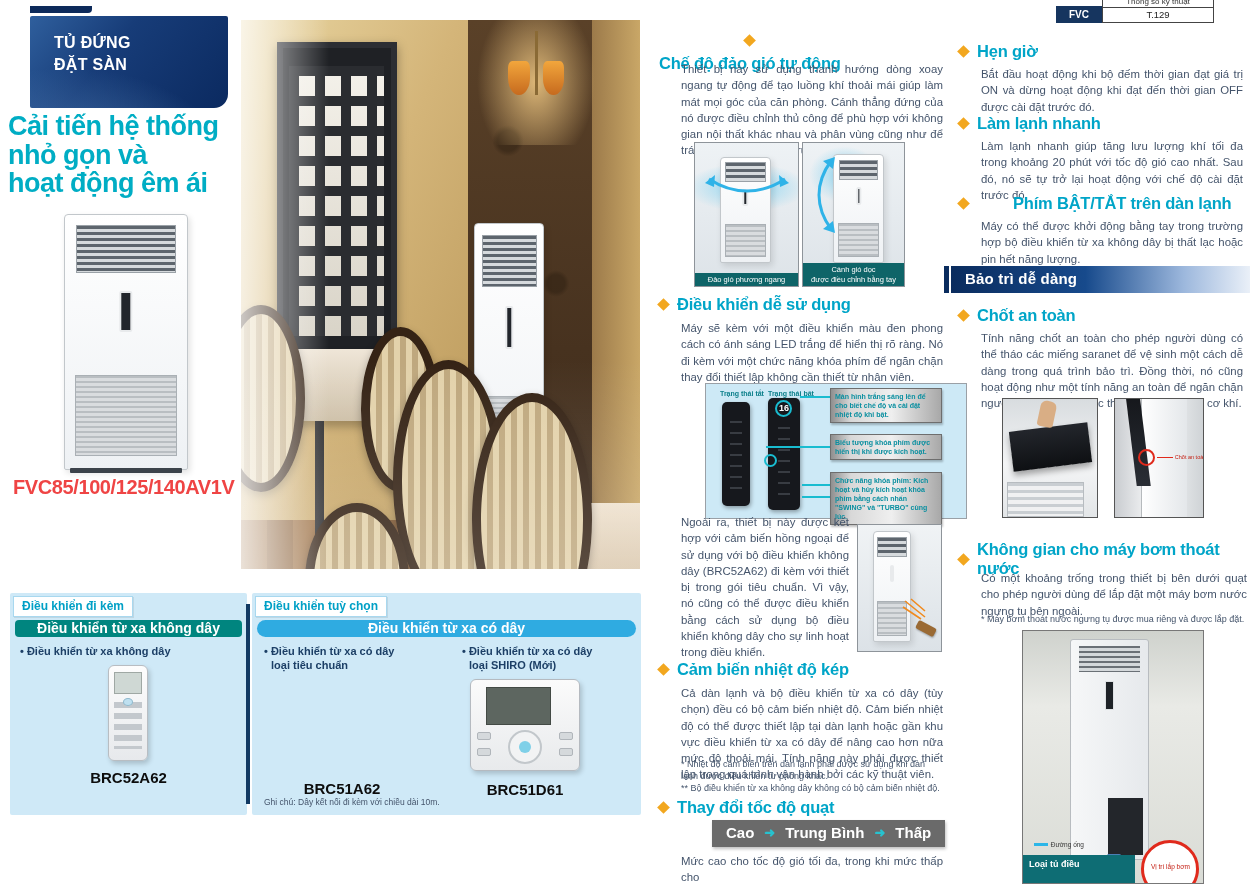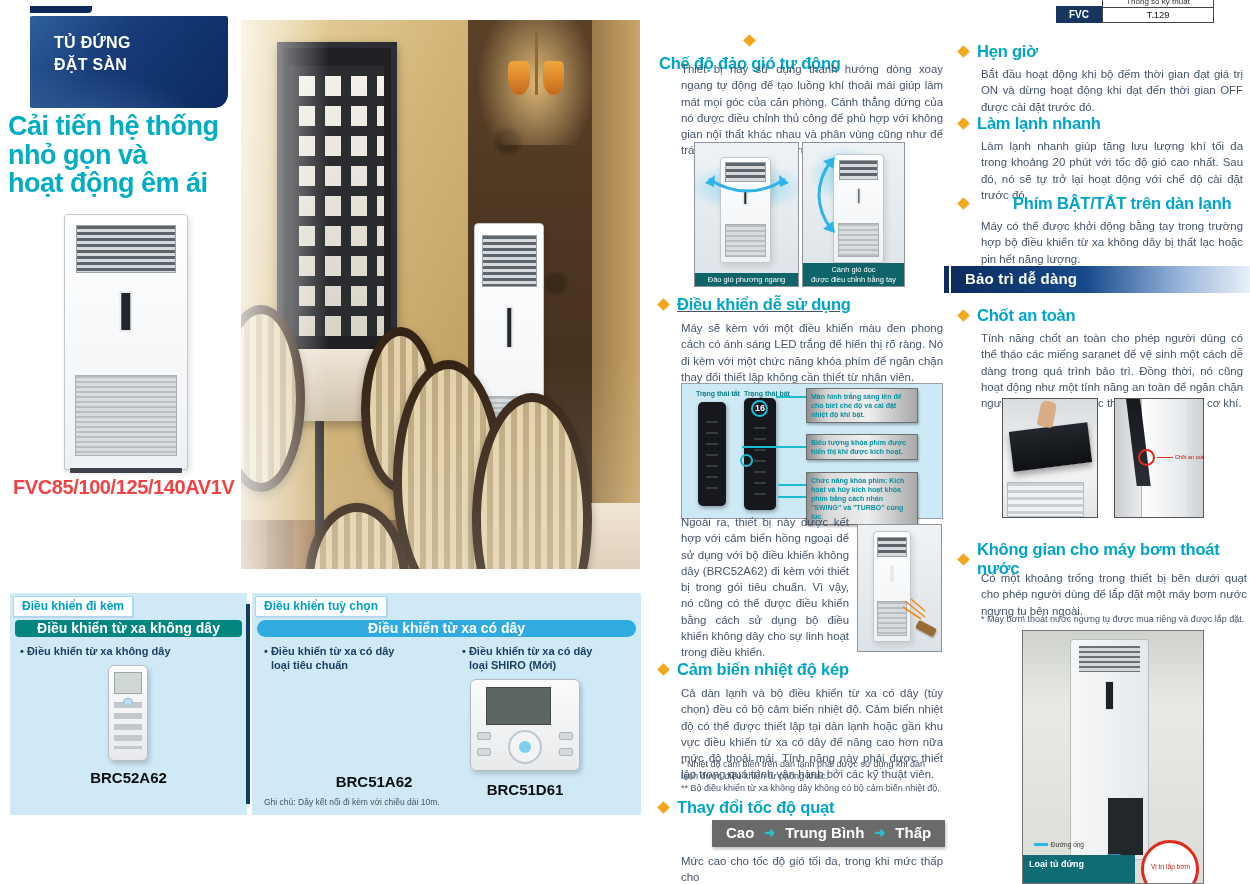--- a/index.html
+++ b/index.html
@@ -105,21 +105,21 @@
   .body-txt { position:absolute; font-size:11.4px; line-height:1.43; text-align:justify; color:#44546b; }
   .foot-txt { position:absolute; font-size:9px; line-height:1.35; color:#44546b; }
 
   
   .fig { position:absolute; border:1px solid #8e949a; background:linear-gradient(180deg,#eef2f5,#dde3e8); overflow:hidden; }
   .fig .cap { position:absolute; left:0; right:0; bottom:0; background:#0e6468; color:#fff; font-size:7.5px; line-height:1.25; text-align:center; padding:2px 2px; }
   .fig .glow { position:absolute; background:radial-gradient(ellipse, rgba(110,205,240,.75), rgba(110,205,240,0) 70%); }
   .fig svg { position:absolute; }
 
   
-  .diagram { left:681px; top:383px; width:262px; height:136px; background:#cde9f6; border:1px solid #9aa0a6; }
+  .diagram { left:705px; top:383px; width:262px; height:136px; background:#cde9f6; border:1px solid #9aa0a6; }
   .dg-label { position:absolute; font-size:7px; color:#0b7f8a; font-weight:bold; }
   .blk-remote { position:absolute; background:#16181d; border-radius:5px; box-shadow:1px 2px 4px rgba(0,0,0,.35); }
   .blk-remote .rows { position:absolute; left:30%; right:30%; top:18%; bottom:10%; background:repeating-linear-gradient(180deg,#3c4047 0 2px,transparent 2px 11px); opacity:.9; }
   .blk-remote .disp { position:absolute; top:5px; left:50%; transform:translateX(-50%); color:#fff; font-size:9px; font-weight:bold; }
   .ring { position:absolute; border:2px solid #19bcd0; border-radius:50%; }
   .dg-line { position:absolute; background:#19bcd0; height:2px; }
   .callout { position:absolute; left:124px; width:112px; border:1px solid #6e6e6e; padding:3px 4px;
     background:linear-gradient(90deg,#8f8f8f 0%,#d8d8d8 18%,#efefef 55%,#a8a8a8 100%);
     color:#0a8fa0; font-weight:bold; font-size:7px; line-height:1.3; box-shadow:1px 2px 2px rgba(0,0,0,.25); }
 
@@ -240,21 +240,21 @@
   <div class="abs ctl-divider"></div>
 
   <div class="abs ctl-box box-optional">
     <div class="ctl-tab">Điều khiển tuỳ chọn</div>
     <div class="ctl-banner banner-blue">Điều khiển từ xa có dây</div>
 
     <div class="ctl-item" style="left:12px; top:52px;">
       <div>• Điều khiển từ xa có dây</div>
       <div style="padding-left:7px;">loại tiêu chuẩn</div>
     </div>
-    <div class="ctl-model" style="left:0; width:180px; top:180px;margin-left:32px;">BRC51A62</div>
+    <div class="ctl-model" style="left:0; width:180px; top:187px;">BRC51A62</div>
 
     <div class="ctl-item" style="left:210px; top:52px;">
       <div>• Điều khiển từ xa có dây</div>
       <div style="padding-left:7px;">loại SHIRO (Mới)</div>
     </div>
     <div class="rm-shiro" style="left:218px; top:86px;">
       <div class="lcd"></div>
       <div class="sb" style="left:6%; top:58%;"></div>
       <div class="sb" style="left:6%; top:76%;"></div>
       <div class="sb" style="right:6%; top:58%;"></div>
@@ -298,21 +298,21 @@
       <path d="M26 12 C 10 34, 10 58, 26 80" fill="none" stroke="#2fb3e8" stroke-width="3"></path>
       <path d="M30 8 L18 12 L28 20 Z" fill="#2fb3e8"></path>
       <path d="M30 84 L18 80 L28 72 Z" fill="#2fb3e8"></path>
     </svg>
     <div class="cap">
       <div>Cánh gió dọc</div>
       <div>được điều chỉnh bằng tay</div>
     </div>
   </div>
 
-  <div class="sec-head" style="left:659px; top:295px;text-decoration:underline;">
+  <div class="sec-head" style="left:659px; top:295px;">
     <span class="dmd"></span>
     <span class="tt">Điều khiển dễ sử dụng</span>
   </div>
   <div class="body-txt" style="left:681px; top:320px; width:262px;">Máy sẽ kèm với một điều khiển màu đen phong cách có ánh sáng LED trắng để hiển thị rõ ràng. Nó đi kèm với một chức năng khóa phím để ngăn chặn thay đổi thiết lập không cần thiết từ nhân viên.</div>
 
   <div class="abs diagram">
     <div class="dg-label" style="left:14px; top:6px;">Trạng thái tắt</div>
     <div class="dg-label" style="left:62px; top:6px;">Trạng thái bật</div>
     <div class="blk-remote" style="left:16px; top:18px; width:28px; height:104px;">
       <div class="rows"></div>
@@ -429,16 +429,16 @@
       <div class="open"></div>
     </div>
     <div class="pump"></div>
     <div class="legend">
       <span class="ln"></span>
       <span>Đường ống</span>
     </div>
     <div class="pump-ring">
       <div class="t">Vị trí lắp bơm</div>
     </div>
-    <div class="cap">Loại tủ đứng</div>
+    <div class="cap">Loại tủ điều</div>
   </div>
 
 </div>
 
 </body></html>

